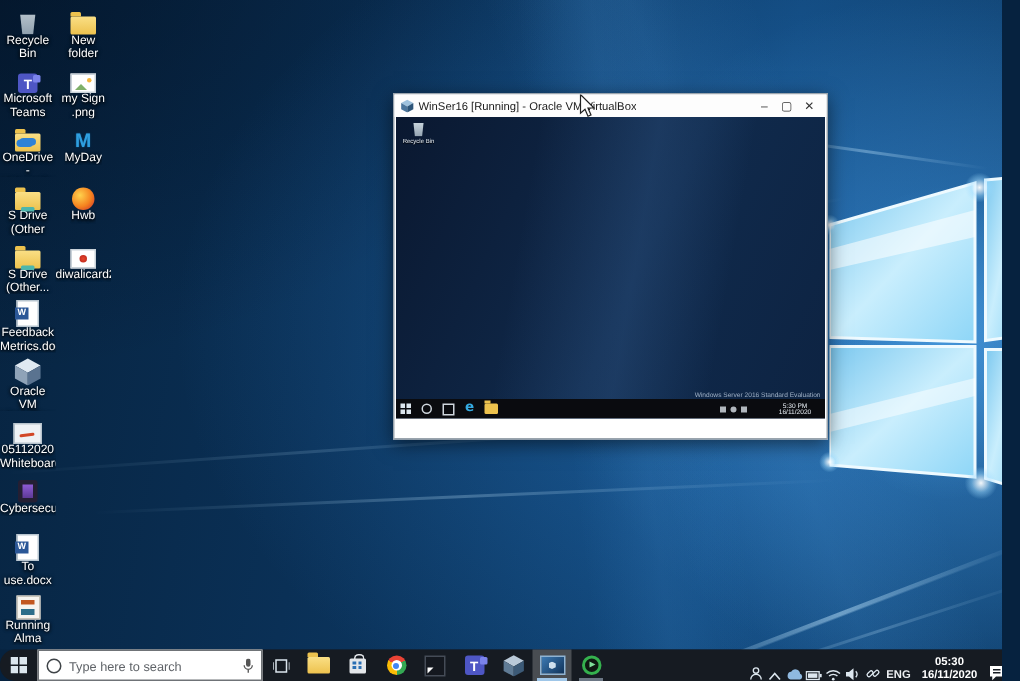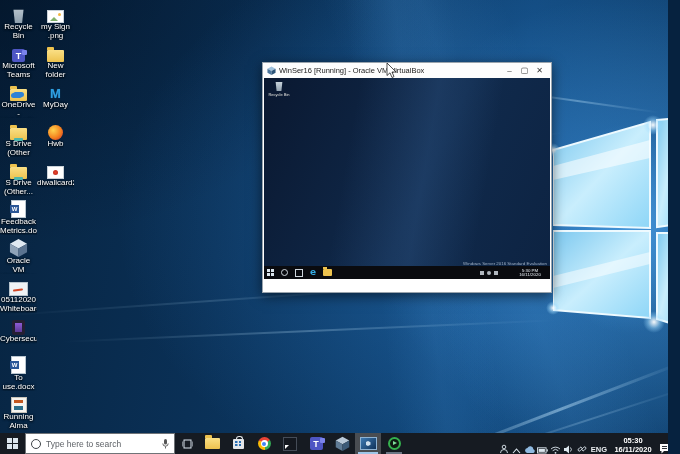--- a/index.html
+++ b/index.html
@@ -87,21 +87,21 @@
   .v-edge{color:#35abe2;font-weight:bold;font-size:9px;line-height:9px;font-family:"DejaVu Sans",sans-serif;}
   .v-folder{width:9px;height:7px;background:#edc24e;border-radius:1px;position:relative;}
   .v-folder::before{content:"";position:absolute;top:-2px;left:0;width:4px;height:2px;background:#edc24e;}
   .vtray{margin-left:auto;display:flex;align-items:center;gap:3px;}
   .vtg{width:4px;height:4px;background:#cfd6dd;opacity:.85;}
   .vtg.b{border-radius:50%;}
   .vclock{width:40px;text-align:center;color:#e8eef4;font-size:8px;line-height:8px;transform:scale(.55);transform-origin:100% 50%;}
   .vshow{width:2px;height:100%;border-left:1px solid rgba(255,255,255,.35);}
 
   
-  #tbar{position:absolute;left:0;bottom:0;width:680px;height:21px;background:#161b22;display:flex;align-items:stretch;z-index:5;}
+  #tbar{position:absolute;left:0;bottom:0;width:680px;height:21px;background:#161b22;display:flex;align-items:stretch;z-index:5;border-radius:10px;}
   .tstart{width:25px;display:flex;align-items:center;justify-content:center;}
   .tsearch{width:150px;background:#fff;border:1px solid #6f7377;box-sizing:border-box;display:flex;align-items:center;gap:5px;padding:0 5px;margin:0;}
   .sring{width:8px;height:8px;border:1.4px solid #3f4448;border-radius:50%;flex:none;}
   .stxt{font-size:8.5px;color:#5f6368;white-space:nowrap;overflow:hidden;flex:1;}
   .ttv{width:24px;display:flex;align-items:center;justify-content:center;}
   .tapps{display:flex;}
   .tapp{width:26px;display:flex;align-items:center;justify-content:center;position:relative;}
   .tapp.active{background:rgba(255,255,255,.22);}
   .tapp.active::after{content:"";position:absolute;left:3px;right:3px;bottom:0;height:2px;background:#9fc6e8;}
   .tapp.running::after{content:"";position:absolute;left:5px;right:5px;bottom:0;height:2px;background:#6b7684;}
@@ -233,29 +233,29 @@
       <div class="dico">
           <div class="i-exl"></div>
         </div>
       <div class="dlbl">Running Alma</div>
     </div>
   </div>
 
   <div id="dcol2" class="dcol">
     <div class="dcell">
       <div class="dico">
+          <div class="i-folder"></div>
+        </div>
+      <div class="dlbl">New folder</div>
+    </div>
+    <div class="dcell">
+      <div class="dico">
           <div class="i-img"></div>
         </div>
       <div class="dlbl">my Sign .png</div>
-    </div>
-    <div class="dcell">
-      <div class="dico">
-          <div class="i-folder"></div>
-        </div>
-      <div class="dlbl">New folder</div>
     </div>
     <div class="dcell">
       <div class="dico">
           <div class="i-myday"></div>
         </div>
       <div class="dlbl">MyDay</div>
     </div>
     <div class="dcell">
       <div class="dico">
           <div class="i-hwb"></div>

